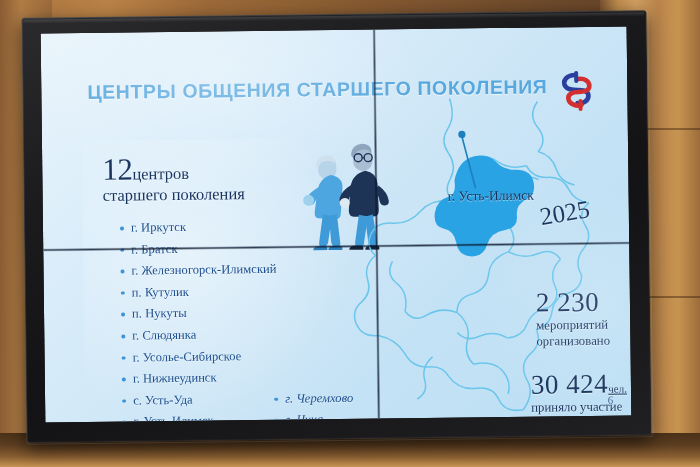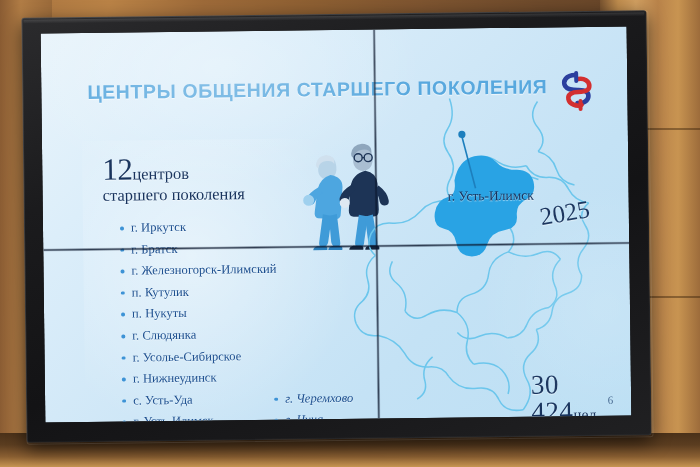--- a/index.html
+++ b/index.html
@@ -77,21 +77,21 @@
       font-family:"Liberation Serif",serif;font-size:13.5px;color:#17325c;white-space:nowrap;
       text-shadow:0 1px 1px rgba(255,255,255,.6);}
   #year{position:absolute;left:497px;top:172px;
       font-family:"Liberation Serif",serif;font-size:25px;color:#17325c;
       transform:rotate(-9deg);text-shadow:0 1px 1px rgba(255,255,255,.5);}
 
   
   .stat{position:absolute;font-family:"Liberation Serif",serif;color:#17325c;
       text-shadow:0 1px 1px rgba(255,255,255,.55);}
   .stat .num{font-size:27px;letter-spacing:.5px;line-height:1;}
-  .stat .unit{font-size:16px;letter-spacing:0;text-decoration:underline;}
+  .stat .unit{font-size:11px;letter-spacing:0;text-decoration:underline;}
   .stat .cap{font-size:12.8px;line-height:1.12;display:block;margin-top:2px;}
   #stat-events{left:492px;top:262px;}
   #stat-people{left:486px;top:344px;}
 
   #page-num{position:absolute;right:18px;bottom:10px;
       font-family:"Liberation Serif",serif;font-size:11px;color:#44678f;}
 
   
   #left-wash{position:absolute;left:40px;top:108px;width:270px;height:290px;
       background:radial-gradient(ellipse at 40% 40%,rgba(255,255,255,.42),rgba(255,255,255,0) 72%);
@@ -225,20 +225,25 @@
 
           <path d="M122 92 q4 -20 20 -24 q14 -3 22 6 q7 8 20 8 q14 0 17 12 q3 13 -8 18 q-10 5 -9 16 q1 12 -12 14 q-14 2 -18 14 q-4 13 -17 12 q-12 -1 -14 -14 q-2 -12 -12 -14 q-11 -2 -9 -16 q2 -13 14 -16 q8 -2 6 -16 z" fill="#29a3e4"></path>
 
           <line x1="143" y1="100" x2="130" y2="48" stroke="#1d7fbd" stroke-width="1.6"></line>
           <circle cx="130" cy="46" r="3.6" fill="#1d7fbd"></circle>
         </svg>
 
         <div id="pin-label">г. Усть-Илимск</div>
         <div id="year">2025</div>
 
+        <div class="stat" id="stat-events">
+          <span class="num">2 230</span>
+          <span class="cap">мероприятий</span>
+          <span class="cap">организовано</span>
+        </div>
 
         <div class="stat" id="stat-people">
           <span class="num">30 424</span><span class="unit">чел.</span>
           <span class="cap">приняло участие</span>
         </div>
 
         <div id="page-num">6</div>
 
         <div class="seam-v" style="left:332px;"></div>
         <div class="seam-h" style="top:215px;"></div>

